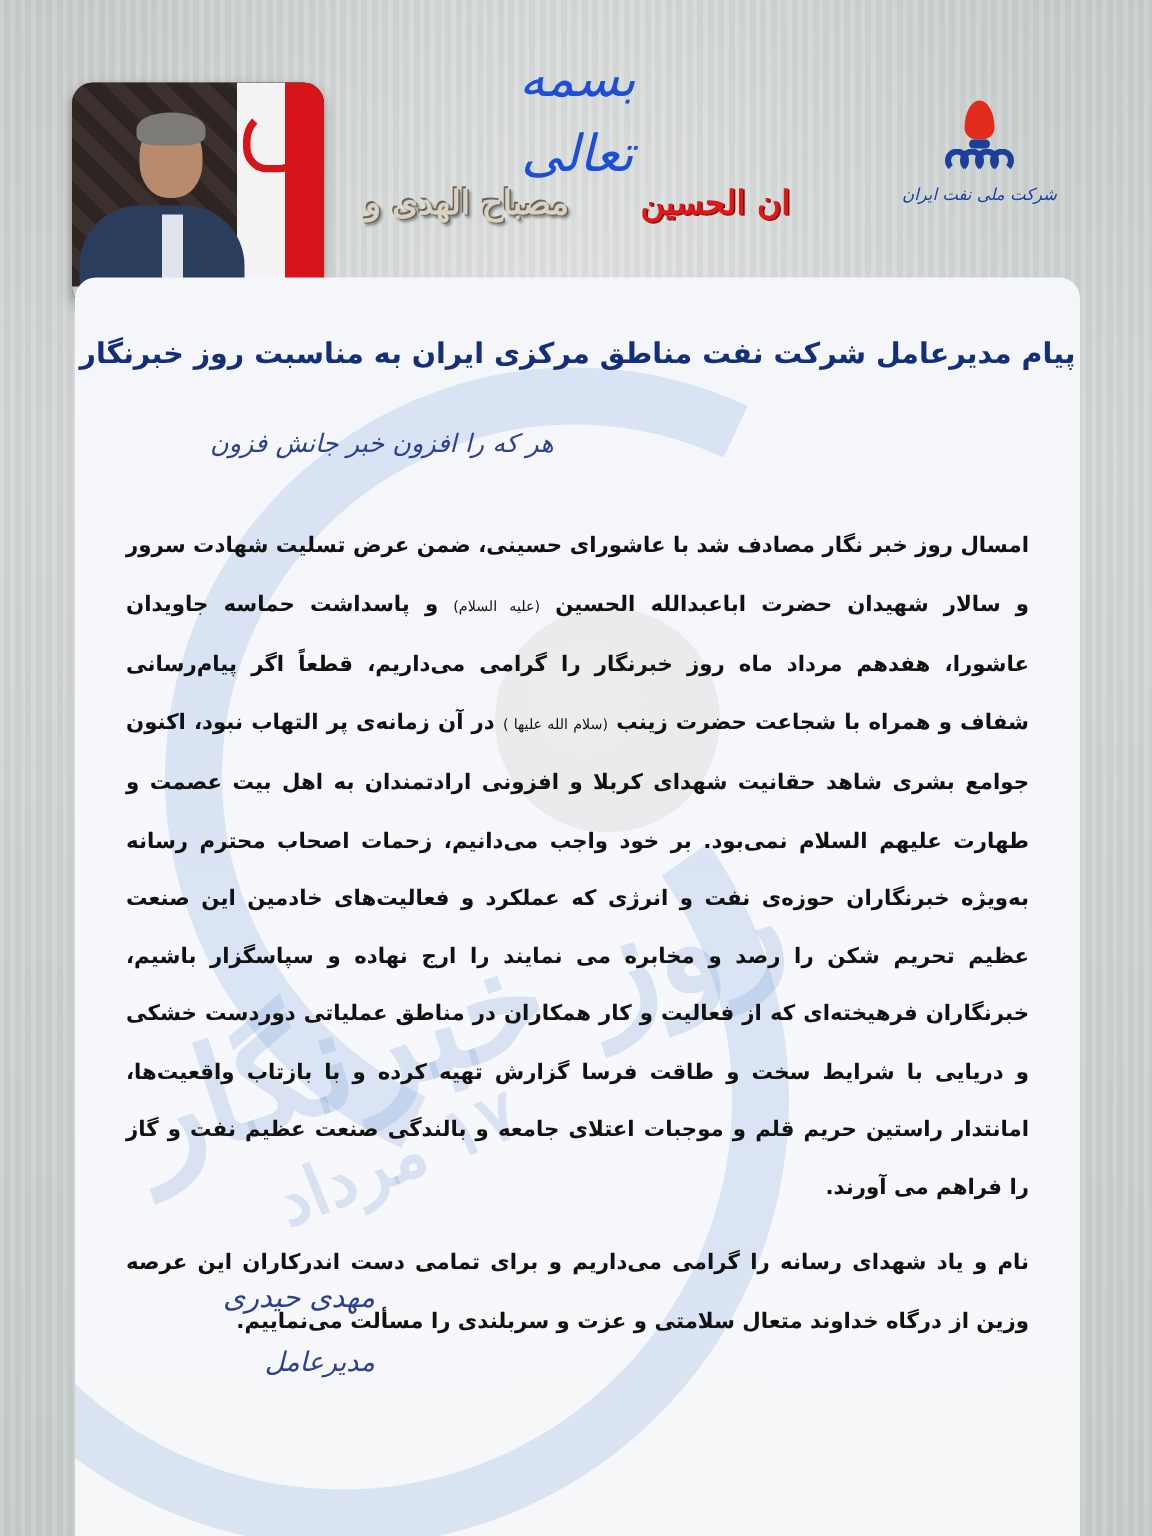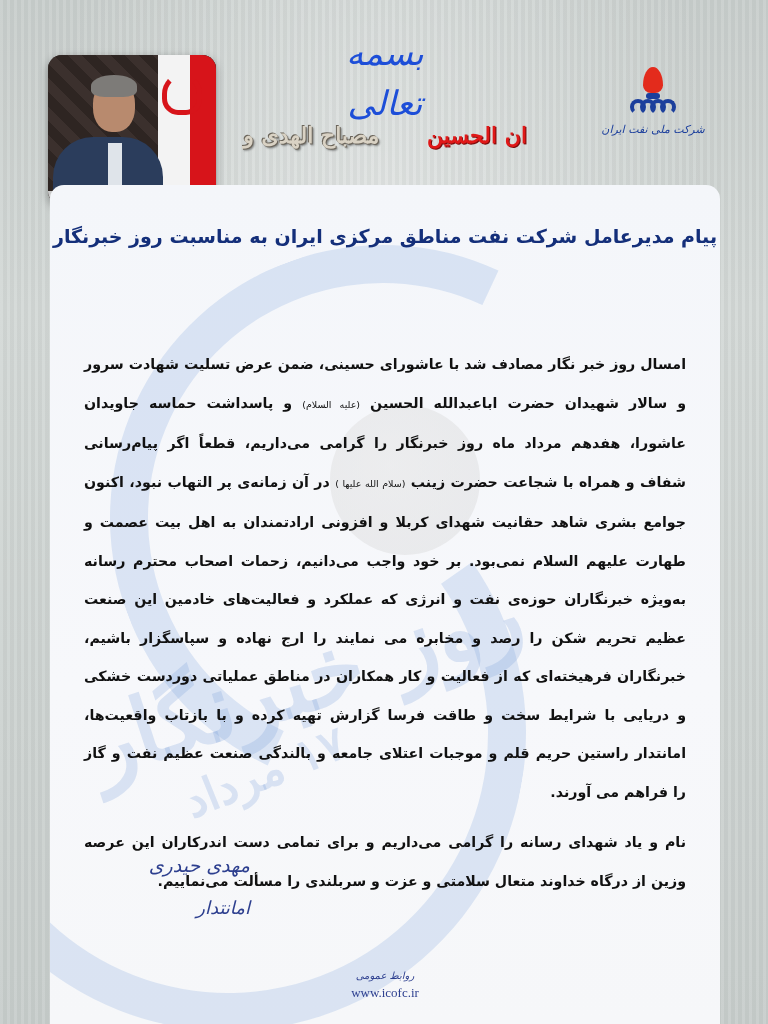--- a/index.html
+++ b/index.html
@@ -141,31 +141,28 @@
     <div class="wm-ball"></div>
     <div class="wm-arc a1"></div>
     <div class="wm-arc a2"></div>
     <div class="wm-text t1">روز خبرنگار</div>
     <div class="wm-text t2">۱۷ مرداد</div>
   </div>
 
   <div class="title">پیام مدیرعامل شرکت نفت مناطق مرکزی ایران به مناسبت روز خبرنگار</div>
 
   <div class="poem">
+    <span class="hemistich-2">هر که را افزون خبر جانش فزون</span>
   </div>
 
   <div class="body-text">
     <p>
       <span>امسال روز خبر نگار مصادف شد با عاشورای حسینی، ضمن عرض تسلیت شهادت سرور و سالار شهیدان حضرت اباعبدالله الحسین </span><span class="small">(علیه السلام)</span><span> و پاسداشت حماسه جاویدان عاشورا، هفدهم مرداد ماه روز خبرنگار را گرامی می‌داریم، قطعاً اگر پیام‌رسانی شفاف و همراه با شجاعت حضرت زینب </span><span class="small">(سلام الله علیها )</span><span> در آن زمانه‌ی پر التهاب نبود، اکنون جوامع بشری شاهد حقانیت شهدای کربلا و افزونی ارادتمندان به اهل بیت عصمت و طهارت علیهم السلام نمی‌بود. بر خود واجب می‌دانیم، زحمات اصحاب محترم رسانه به‌ویژه خبرنگاران حوزه‌ی نفت و انرژی که عملکرد و فعالیت‌های خادمین این صنعت عظیم تحریم شکن را رصد و مخابره می نمایند را ارج نهاده و سپاسگزار باشیم، خبرنگاران فرهیخته‌ای که از فعالیت و کار همکاران در مناطق عملیاتی دوردست خشکی و دریایی با شرایط سخت و طاقت فرسا گزارش تهیه کرده و با بازتاب واقعیت‌ها، امانتدار راستین حریم قلم و موجبات اعتلای جامعه و بالندگی صنعت عظیم نفت و گاز را فراهم می آورند.</span>
     </p>
     <p>نام و یاد شهدای رسانه را گرامی می‌داریم و برای تمامی دست اندرکاران این عرصه وزین از درگاه خداوند متعال سلامتی و عزت و سربلندی را مسألت می‌نماییم.</p>
   </div>
 
   <div class="signature">
     <div class="name">مهدی حیدری</div>
-    <div class="role">امانتدار</div>
+    <div class="role">مدیرعامل</div>
   </div>
 
-  <div class="footer">
-    <div class="dept">روابط عمومی</div>
-    <div class="url">www.icofc.ir</div>
-  </div>
 </div>
 
 </body></html>

